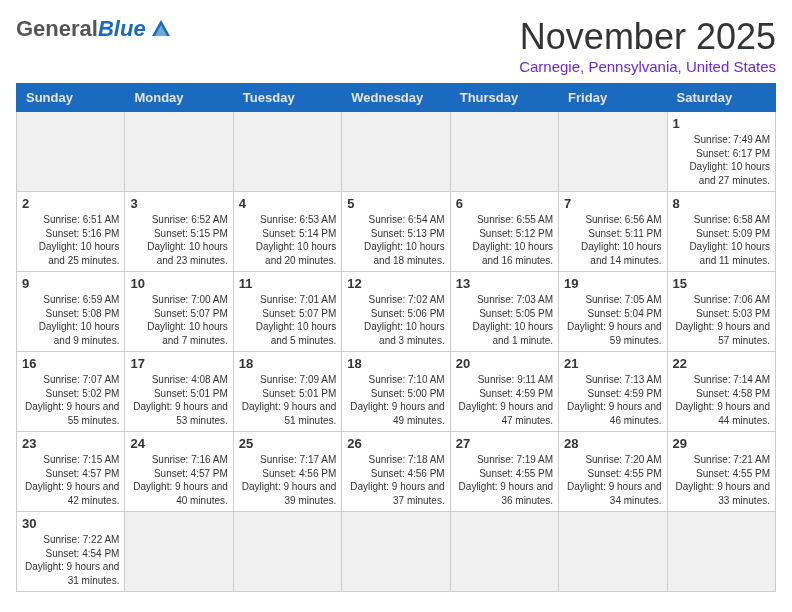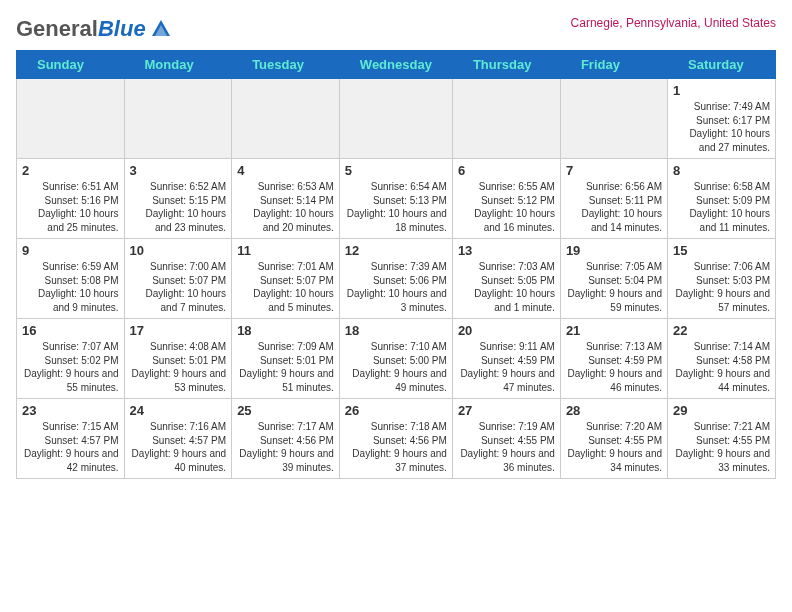--- a/index.html
+++ b/index.html
@@ -44,34 +44,34 @@
     }
     .title-area {
       text-align: right;
     }
     .cal-title {
       font-size: 36px;
       font-weight: normal;
       color: #333;
     }
     .cal-subtitle {
-      font-size: 12px;
-      color: #be185d;
+      font-size: 15px;
+      color: #6d28d9;
     }
     .calendar {
       width: 100%;
       border-collapse: collapse;
       border: 1px solid #ccc;
     }
     .calendar th {
       background: #1a6bbf;
-      color: #5eead4;
+      color: #e5e5e5;
       font-size: 13px;
       font-weight: bold;
-      padding: 6px 20px;
+      padding: 6px 9px;
       text-align: left;
       border: 1px solid #1a6bbf;
     }
     .calendar td {
       width: calc(100% / 7);
       vertical-align: top;
       border: 1px solid #ccc;
       padding: 4px 5px;
       font-size: 10.5px;
       color: #333;
@@ -108,20 +108,21 @@
         <span class="blue">Blue</span>
       <span class="logo-icon">
         <svg width="22" height="22" viewBox="0 0 22 22">
           <polygon points="11,2 20,18 2,18" fill="#1a6bbf"></polygon>
           <polygon points="11,7 17,18 5,18" fill="#fff" opacity="0.4"></polygon>
         </svg>
       </span>
     </div>
   </div>
   <div class="title-area">
+    <div class="cal-title">November 2025</div>
     <div class="cal-subtitle">Carnegie, Pennsylvania, United States</div>
   </div>
 </div>
 
 <table class="calendar">
   <thead>
     <tr>
     <th>Sunday</th>
         <th>Monday</th>
         <th>Tuesday</th>
@@ -204,21 +205,21 @@
 Daylight: 10 hours and 7 minutes.</div>
         </td>
         <td>
           <div class="day-num">11</div>
           <div class="day-info">Sunrise: 7:01 AM
 Sunset: 5:07 PM
 Daylight: 10 hours and 5 minutes.</div>
         </td>
         <td>
           <div class="day-num">12</div>
-          <div class="day-info">Sunrise: 7:39 AM
+          <div class="day-info">Sunrise: 7:02 AM
 Sunset: 5:06 PM
 Daylight: 10 hours and 3 minutes.</div>
         </td>
         <td>
           <div class="day-num">13</div>
           <div class="day-info">Sunrise: 7:03 AM
 Sunset: 5:05 PM
 Daylight: 10 hours and 1 minute.</div>
         </td>
         <td>
@@ -315,14 +316,28 @@
 Sunset: 4:55 PM
 Daylight: 9 hours and 34 minutes.</div>
         </td>
         <td>
           <div class="day-num">29</div>
           <div class="day-info">Sunrise: 7:21 AM
 Sunset: 4:55 PM
 Daylight: 9 hours and 33 minutes.</div>
         </td>
       </tr>
+      <tr class="last-row">
+        <td>
+          <div class="day-num">30</div>
+          <div class="day-info">Sunrise: 7:22 AM
+Sunset: 4:54 PM
+Daylight: 9 hours and 31 minutes.</div>
+        </td>
+        <td class="empty"></td>
+        <td class="empty"></td>
+        <td class="empty"></td>
+        <td class="empty"></td>
+        <td class="empty"></td>
+        <td class="empty"></td>
+      </tr>
     </tbody>
 </table>
 
 </body></html>

